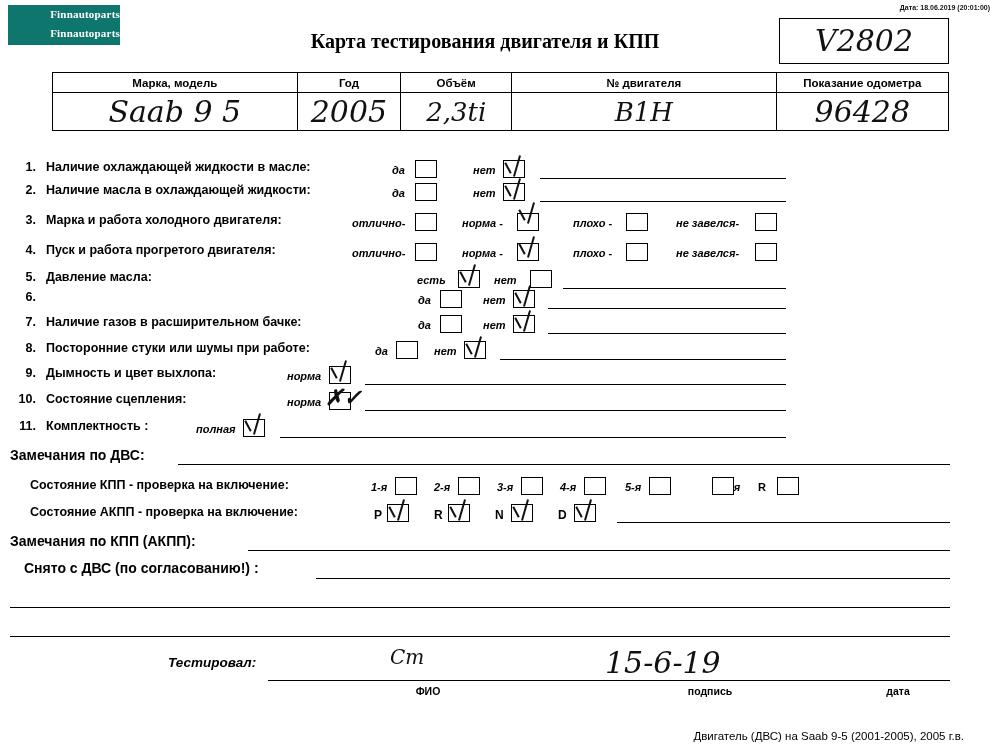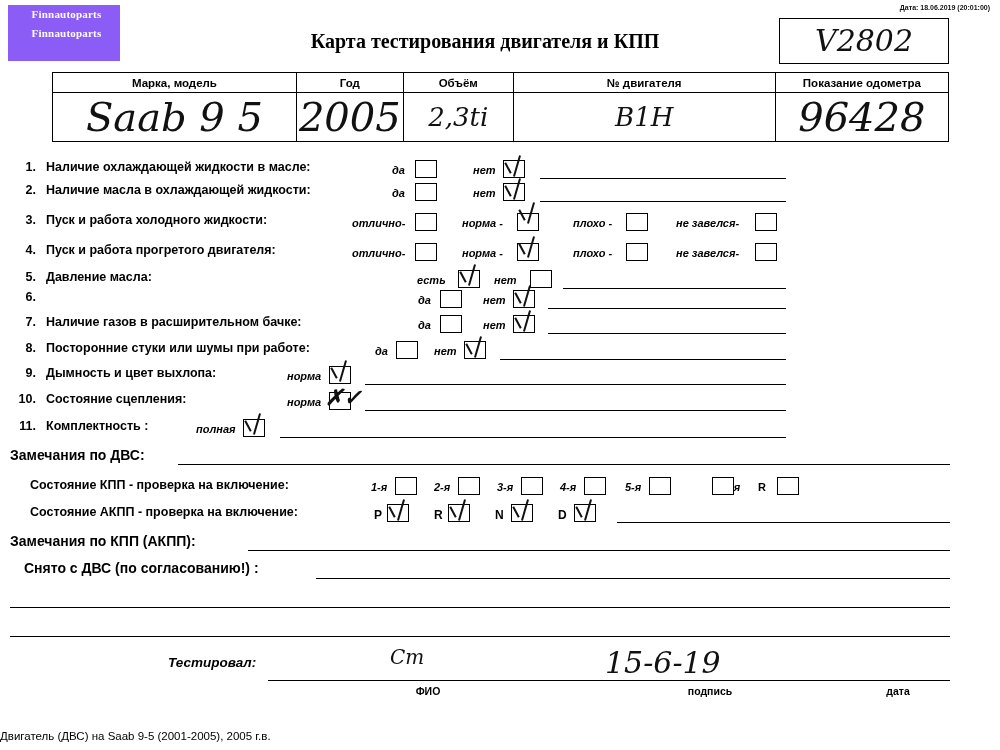--- a/index.html
+++ b/index.html
@@ -20,28 +20,28 @@
     width: 1000px;
     height: 750px;
   }
 
   
   .logo {
     position: absolute;
     left: 8px;
     top: 5px;
     width: 112px;
-    height: 56px;
-    background: #8b5cf6;
+    height: 40px;
+    background: #0f766e;
     color: #fff;
     font-size: 11px;
     font-weight: bold;
     font-family: "Liberation Serif", serif;
     line-height: 19px;
-    text-align: center;
+    text-align: right;
     padding-left: 5px;
     box-sizing: border-box;
     letter-spacing: .2px;
   }
   .logo div { white-space: nowrap; }
 
   .datestamp {
     position: absolute;
     right: 10px;
     top: 4px;
@@ -83,21 +83,21 @@
     vertical-align: middle;
   }
 
   .hand {
     font-family: "DejaVu Serif", serif;
     font-style: italic;
     font-weight: normal;
     color: #111;
   }
   .hand-lg { font-size: 26px; }
-  .hand-xl { font-size: 40px; }
+  .hand-xl { font-size: 30px; }
 
   
   .auto-no-box {
     position: absolute;
     left: 779px;
     top: 18px;
     width: 170px;
     height: 46px;
     border: 1px solid #000;
     box-sizing: border-box;
@@ -219,21 +219,21 @@
     font-size: 10.5px;
     font-weight: bold;
     text-align: center;
   }
 
   .caption {
     position: absolute;
     left: 0;
     top: 730px;
     width: 964px;
-    text-align: left;
+    text-align: right;
     font-size: 11.5px;
     color: #000;
   }
 </style>
 </head>
 <body>
 
 <div class="page">
 
   <div class="logo">
@@ -285,21 +285,21 @@
     <span class="opt" style="left:392px; top:4px;">да</span>
     <span class="box" style="left:415px; top:0px;"></span>
     <span class="opt" style="left:473px; top:4px;">нет</span>
     <span class="box" style="left:503px; top:0px;"></span>
     <span class="tick" style="left:501px; top:-4px;"></span>
     <span class="uline" style="left:540px; top:18px; width:246px;"></span>
   </div>
 
   <div class="row" style="top:213px">
     <span class="num">3.</span>
-    <span class="lbl">Пуск и работа холодного жидкости:</span>
+    <span class="lbl">Марка и работа холодного двигателя:</span>
     <span class="opt" style="left:352px; top:4px;">отлично-</span>
     <span class="box" style="left:415px; top:0px;"></span>
     <span class="opt" style="left:462px; top:4px;">норма -</span>
     <span class="box" style="left:517px; top:0px;"></span>
     <span class="tick" style="left:515px; top:-10px;"></span>
     <span class="opt" style="left:573px; top:4px;">плохо -</span>
     <span class="box" style="left:626px; top:0px;"></span>
     <span class="opt" style="left:676px; top:4px;">не завелся-</span>
     <span class="box" style="left:755px; top:0px;"></span>
   </div>

